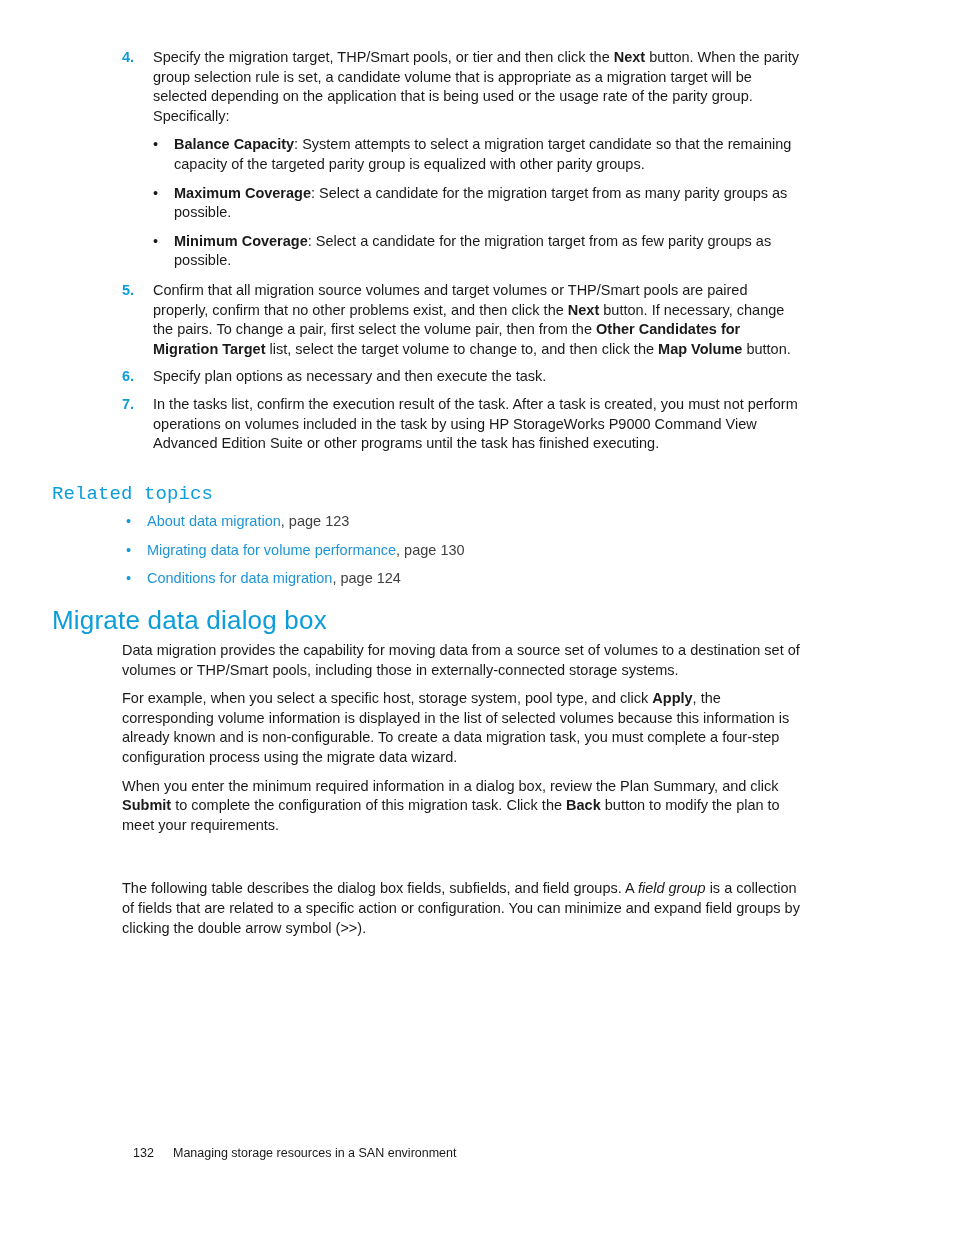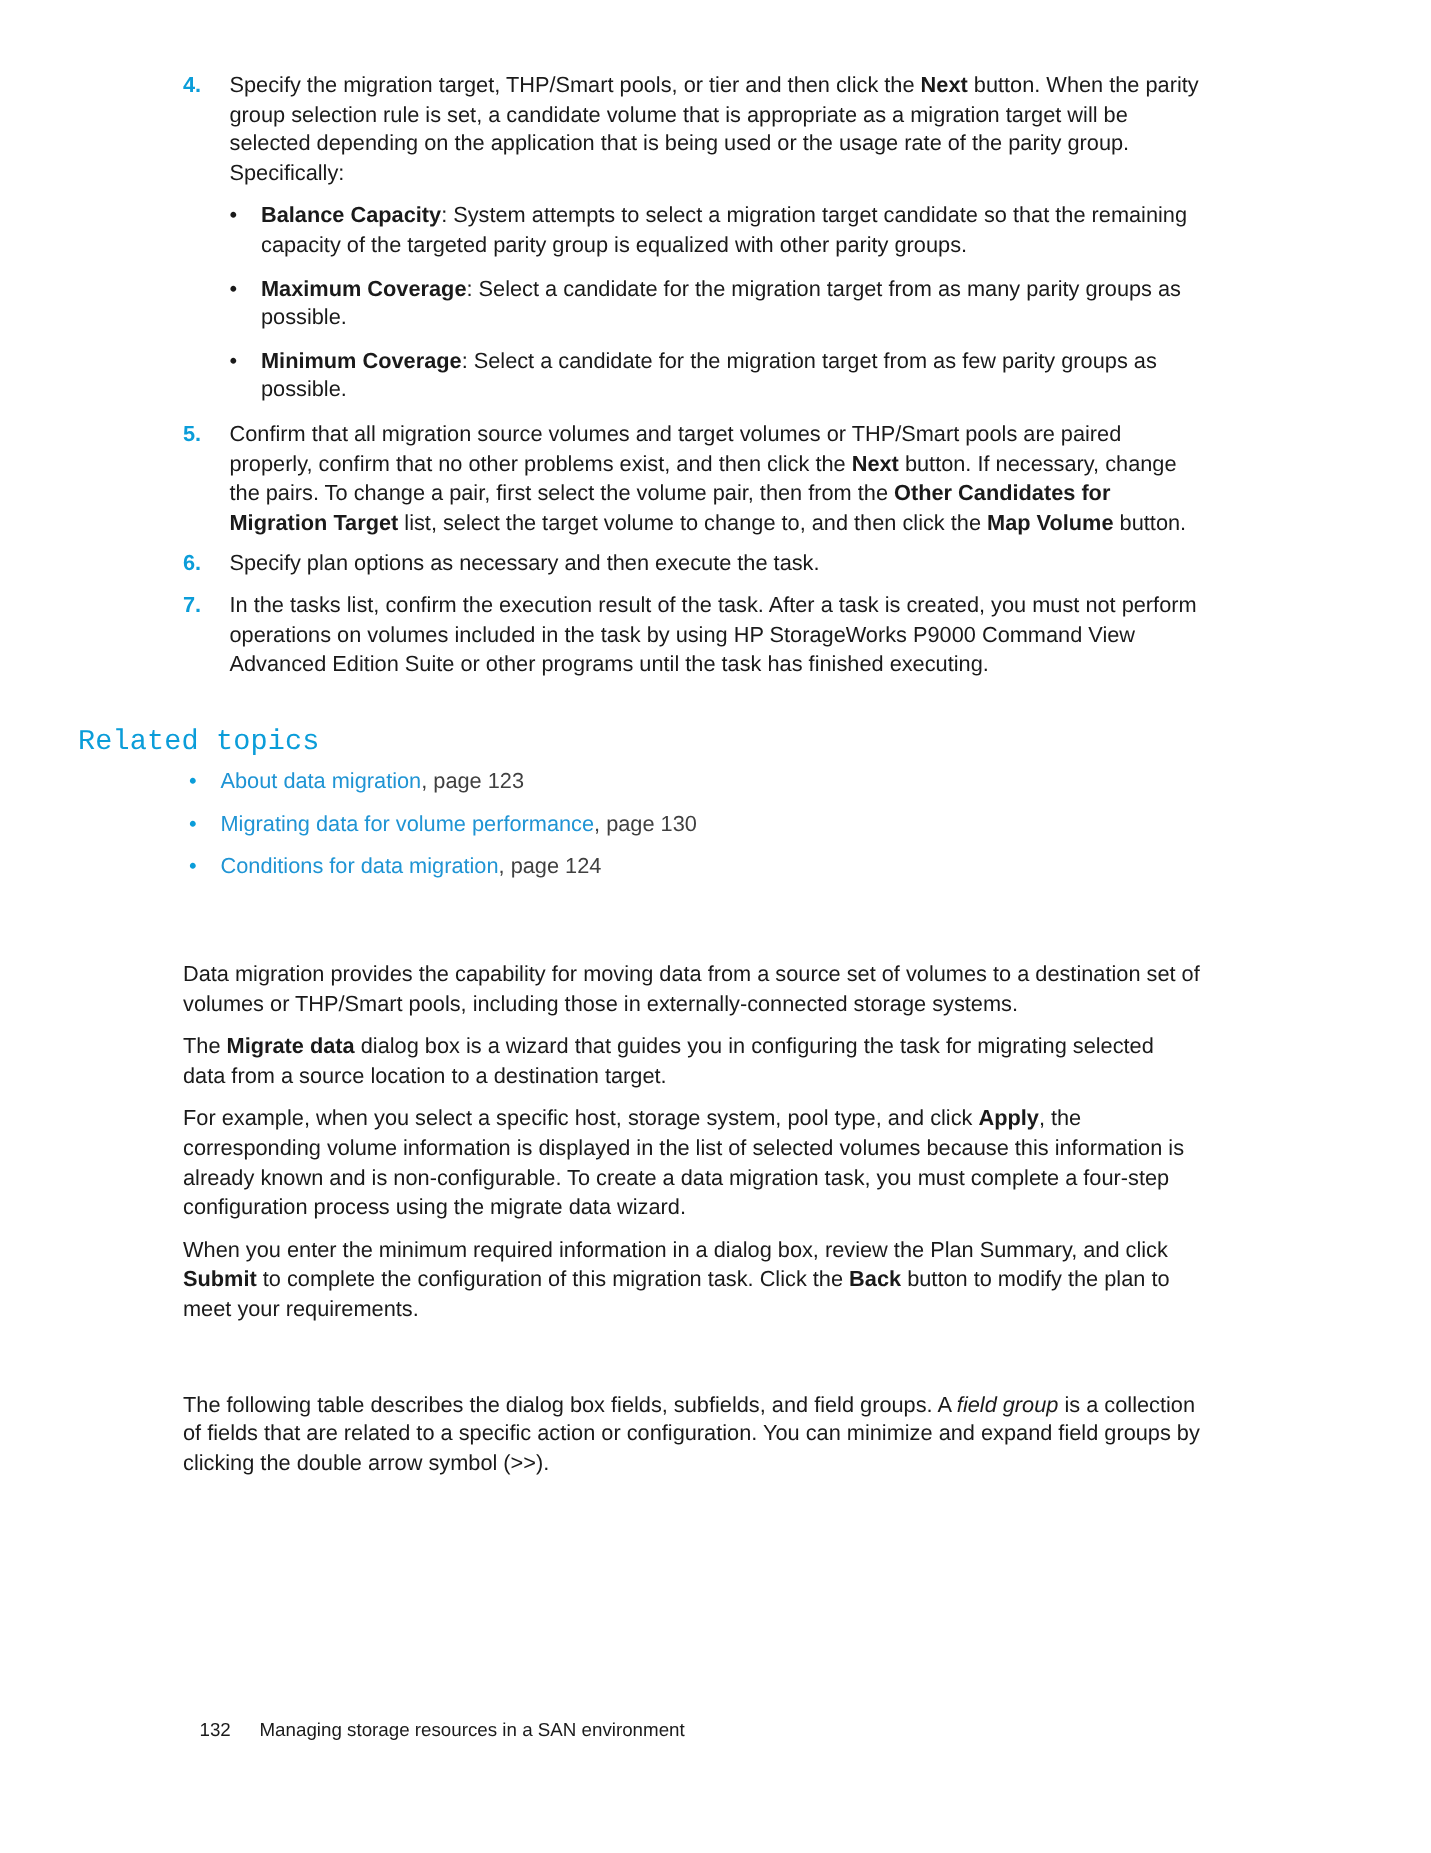--- a/index.html
+++ b/index.html
@@ -211,24 +211,24 @@
       <li>
         <span class="rel-bullet">•</span>
         <span class="rel-body"><a class="xref" href="#">Migrating data for volume performance</a><span class="xref-suffix">, page 130</span></span>
       </li>
       <li>
         <span class="rel-bullet">•</span>
         <span class="rel-body"><a class="xref" href="#">Conditions for data migration</a><span class="xref-suffix">, page 124</span></span>
       </li>
     </ul>
 
+  <div class="section-heading">Migrate data dialog box</div>
 
   <div class="body-block" id="body-block">
       <p><span>Data migration provides the capability for moving data from a source set of volumes to a destination set of volumes or THP/Smart pools, including those in externally-connected storage systems.</span></p>
-      <p><span>The </span><b>Migrate data</b><span> dialog box is a wizard that guides you in configuring the task for migrating selected data from a source location to a destination target.</span></p>
       <p><span>For example, when you select a specific host, storage system, pool type, and click </span><b>Apply</b><span>, the corresponding volume information is displayed in the list of selected volumes because this information is already known and is non-configurable. To create a data migration task, you must complete a four-step configuration process using the migrate data wizard.</span></p>
       <p><span>When you enter the minimum required information in a dialog box, review the Plan Summary, and click </span><b>Submit</b><span> to complete the configuration of this migration task. Click the </span><b>Back</b><span> button to modify the plan to meet your requirements.</span></p>
       <p><span>The following table describes the dialog box fields, subfields, and field groups. A </span><i>field group</i><span> is a collection of fields that are related to a specific action or configuration. You can minimize and expand field groups by clicking the double arrow symbol (&gt;&gt;).</span></p>
     </div>
 
   <div class="footer">
     <span class="footer-page-num">132</span>
     <span class="footer-title">Managing storage resources in a SAN environment</span>
   </div>
 

